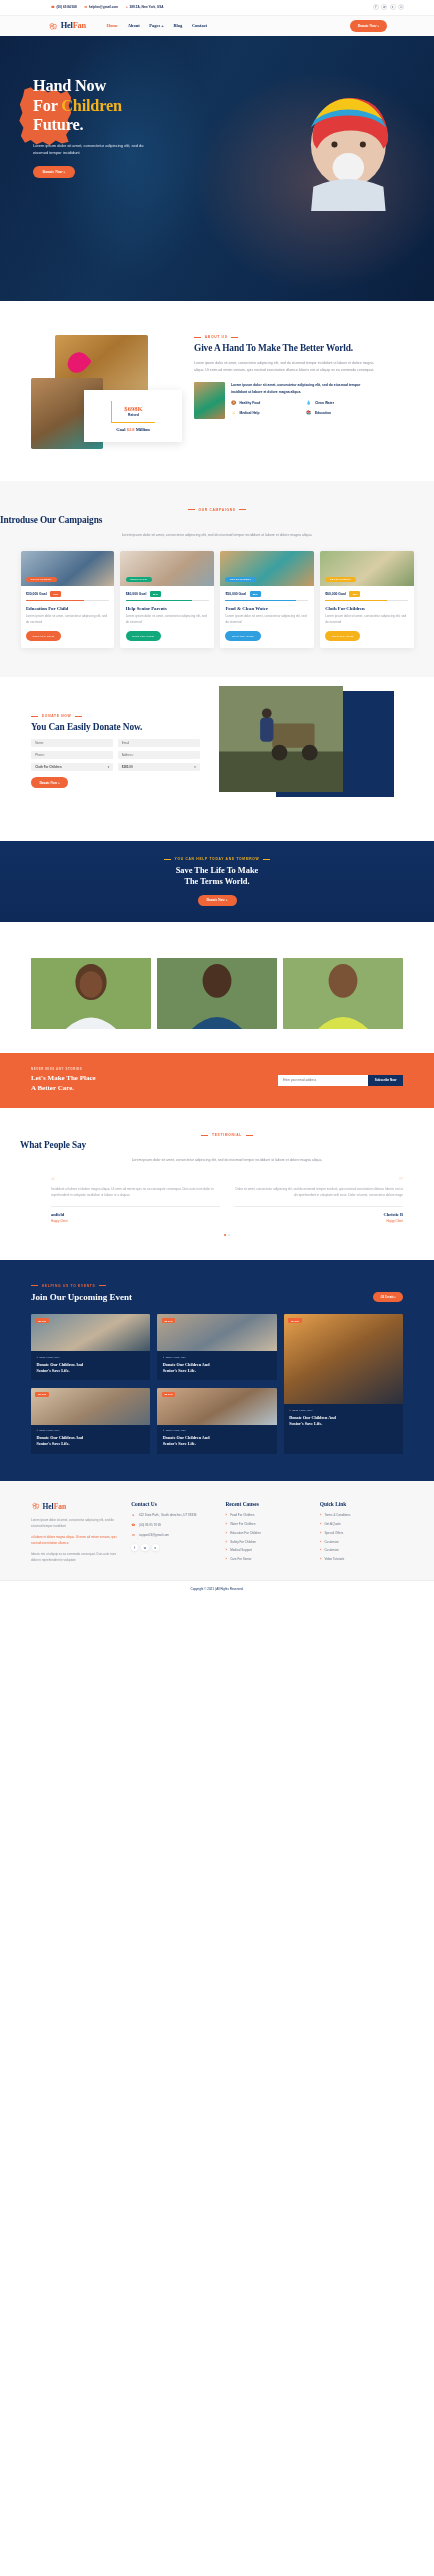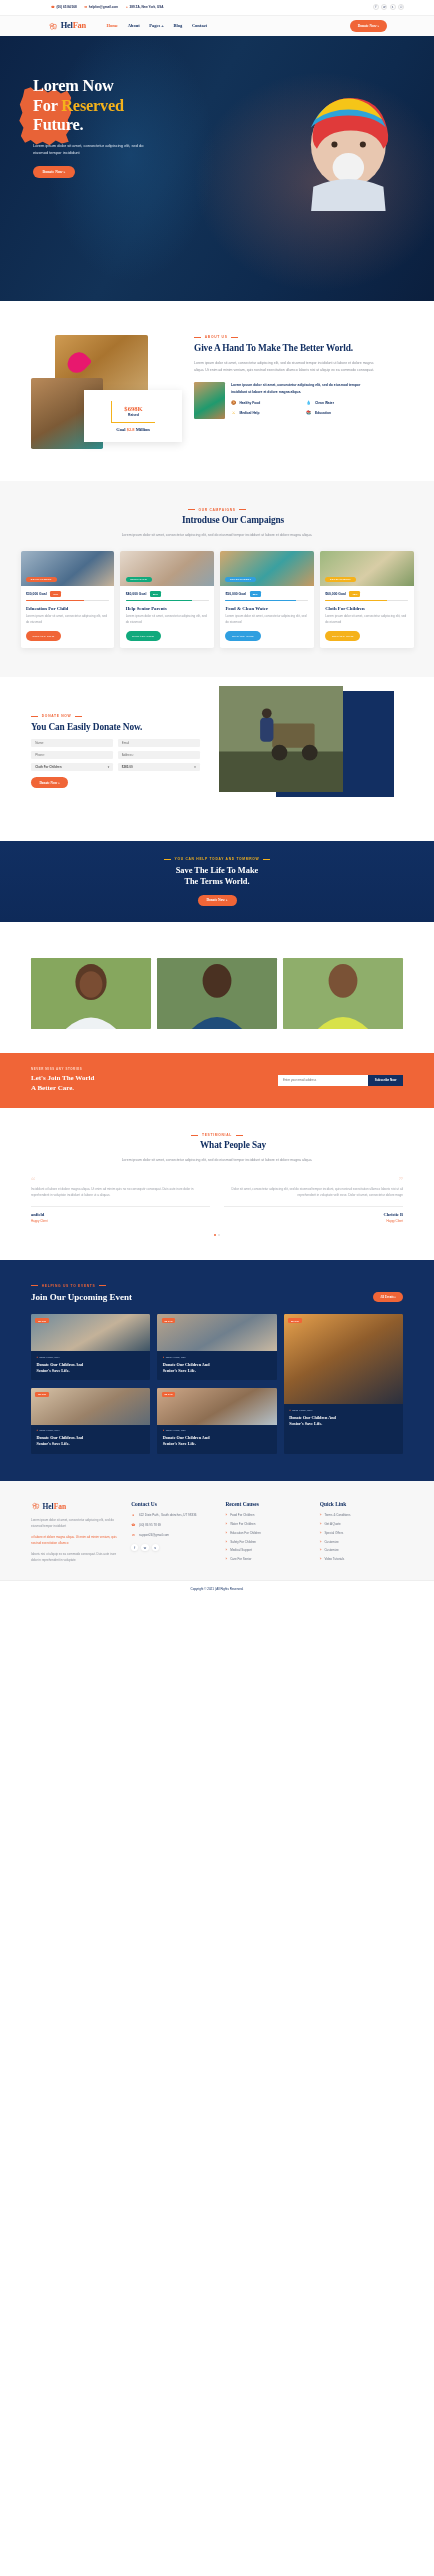--- a/index.html
+++ b/index.html
@@ -84,21 +84,21 @@
     display:flex; align-items:center; gap:3.6px;
     font-size:3.3px; font-weight:bold; letter-spacing:0.7px;
     color:#f06537; text-transform:uppercase;
   }
   .eyebrow.center { justify-content:center; }
   .eyebrow .dash { width:7.2px; height:0.6px; background:#f06537; display:inline-block; }
   .sec-title {
     font-family:"Liberation Serif", serif; font-size:9.3px; font-weight:bold;
     color:#122f62; line-height:1.25; margin-top:3.6px; letter-spacing:-0.1px;
   }
-  .sec-title.center { text-align:center;padding-left:32px; }
+  .sec-title.center { text-align:left; }
   .sec-sub { font-size:3.5px; color:#8b8f98; line-height:1.85; }
   .sec-sub.center { text-align:center; }
 
   
   .about { padding:34px 0 31px; background:#fff; position:relative; }
   .about-inner { display:flex; gap:12px; padding:0 31px; }
   .about-left { width:151px; position:relative; height:115px; }
   .ab-img1 {
     position:absolute; left:24px; top:0; width:93px; height:57px;
     border-radius:1.8px; overflow:hidden;
@@ -245,21 +245,21 @@
   .news-input {
     width:90px; height:10.3px; border:none; background:#fff; font-size:3px;
     color:#9d9d9d; padding:0 4.8px; font-family:"Liberation Sans", sans-serif;
   }
   .news-btn {
     height:10.3px; background:#122f62; color:#fff; border:none;
     font-size:3px; font-weight:bold; padding:0 6.6px; cursor:pointer;
   }
 
   
-  .testi { background:#fff; padding:25px 0 24px; }
+  .testi { background:#fff; padding:25px 0 24px;margin-left:20px; }
   .testi-grid { display:flex; gap:13.3px; padding:0 31px; margin-top:14.5px; }
   .testi-card { flex:1; position:relative; }
   .tq { font-family:"Liberation Serif", serif; font-size:9.6px; color:#f8d6c9; line-height:0.6; }
   .tq.right { text-align:right; }
   .testi-text { font-size:3.1px; color:#9a9ea6; line-height:1.95; margin-top:2.4px; }
   .testi-div { height:0.6px; background:#ececec; margin-top:8.4px; }
   .testi-name {
     font-family:"Liberation Serif", serif; font-size:4.5px; font-weight:bold;
     color:#122f62; margin-top:5.4px;
   }
@@ -396,22 +396,22 @@
       <path d="M66 92 q20-46 62-46 q44 0 62 46 q-20-20-62-20 q-42 0-62 20z" fill="#2fa3d8"></path>
       <path d="M74 78 q22-34 54-34 q34 0 56 34 q-26-16-56-16 q-30 0-54 16z" fill="#f5c518"></path>
       <circle cx="105" cy="120" r="5" fill="#3a2a20"></circle>
       <circle cx="152" cy="120" r="5" fill="#3a2a20"></circle>
       <ellipse cx="128" cy="158" rx="26" ry="24" fill="#f2f2f2"></ellipse>
       <path d="M70 190 q58-26 116 0 l4 44 h-124z" fill="#d8e0ea"></path>
     </svg>
   </div>
   <div class="hero-content">
     <h1 class="hero-h1">
-      <span>Lorem Now</span><br>
-      <span>For </span><span class="accent">Reserved</span><br>
+      <span>Hand Now</span><br>
+      <span>For </span><span class="accent">Children</span><br>
       <span>Future.</span>
     </h1>
     <p class="hero-p">Lorem ipsum dolor sit amet, consectetur adipiscing elit, sed do eiusmod tempor incididunt</p>
     <button class="hero-btn">Donate Now  »</button>
   </div>
 </div>
 
 <section class="about">
   <div class="about-inner">
     <div class="about-left">
@@ -635,21 +635,21 @@
         <path d="M58 118 q42-40 84 0z" fill="#d8e24a"></path>
       </svg>
     </div>
   </div>
 </section>
 
 <section class="news">
   <div>
     <div class="news-eyebrow">NEVER MISS ANY STORIES</div>
     <div class="news-title">
-      <span>Let's Join The World</span><br>
+      <span>Let's Make The Place</span><br>
       <span>A Better Care.</span>
     </div>
   </div>
   <div class="news-form">
     <input class="news-input" placeholder="Enter your email address" style="">
     <button class="news-btn">Subscribe Now</button>
   </div>
 </section>
 
 <section class="testi">

